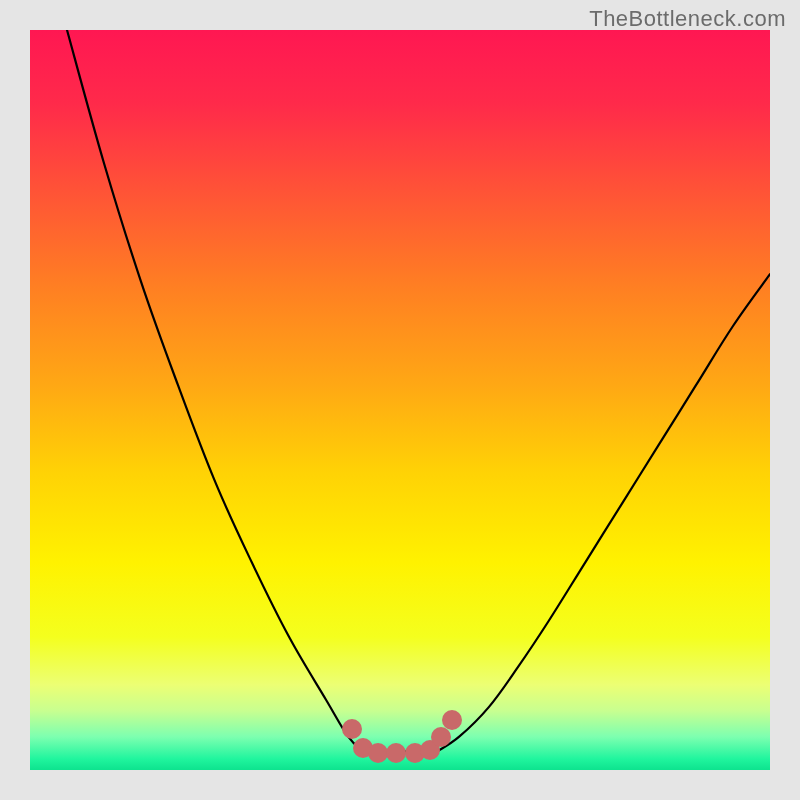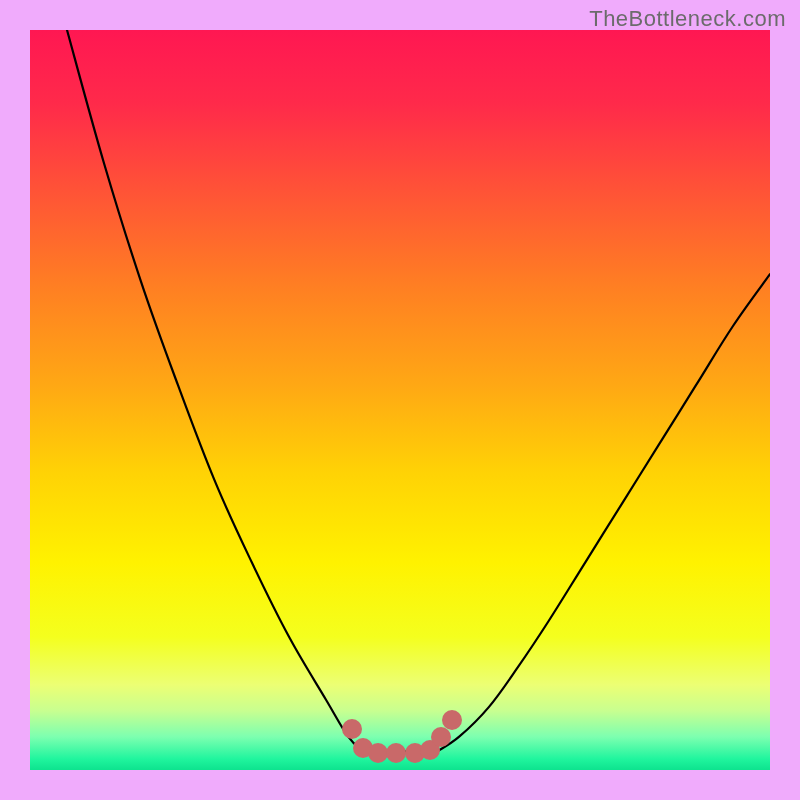--- a/index.html
+++ b/index.html
@@ -8,21 +8,21 @@
     width: 800px;
     height: 800px;
     background: #000;
     overflow: hidden;
     font-family: Arial, Helvetica, sans-serif;
   }
   .frame {
     position: relative;
     width: 800px;
     height: 800px;
-    background: #f0abfc;
+    background: #e5e5e5;
   }
   .watermark {
     position: absolute;
     top: 6px;
     right: 14px;
     color: #6b6b6b;
     font-size: 22px;
     font-weight: 500;
     letter-spacing: 0.5px;
     z-index: 10;

